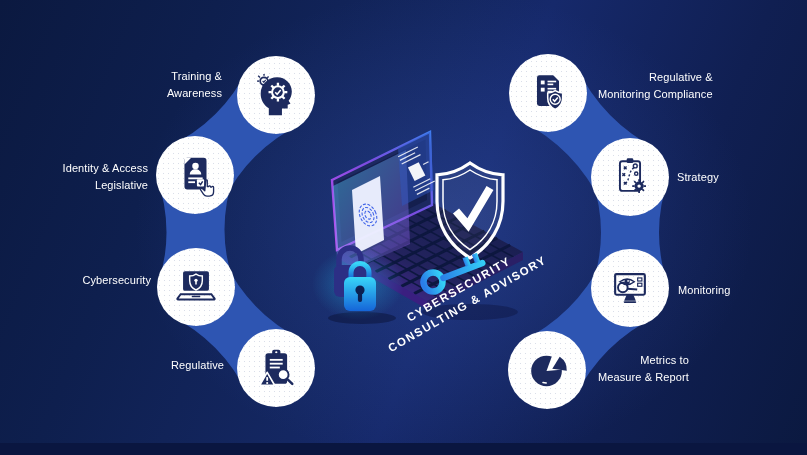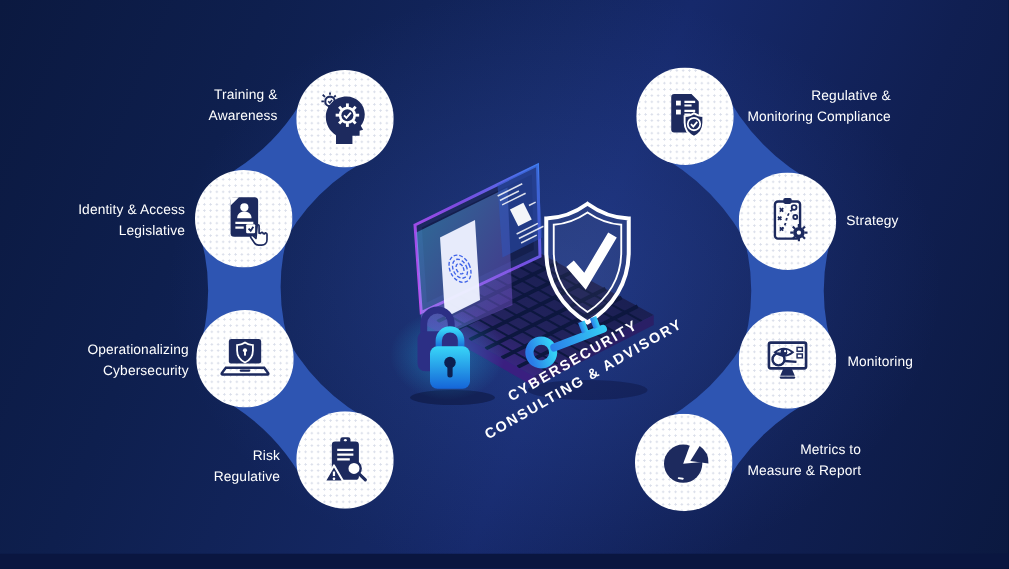--- a/index.html
+++ b/index.html
@@ -221,21 +221,20 @@
     <svg viewBox="0 0 48 48">
       <rect x="10.5" y="7.5" width="27" height="20.5" rx="2" fill="#1d2a5e"></rect>
       <path d="M24,10.5 c2.3,1.7 4.6,2.1 6.6,2.1 v4.6 c0,4.8 -2.7,8.2 -6.6,9.9 c-3.9,-1.7 -6.6,-5.1 -6.6,-9.9 v-4.6 c2,0 4.3,-0.4 6.6,-2.1 Z" fill="none" stroke="#ffffff" stroke-width="1.5"></path>
       <circle cx="24" cy="17" r="1.7" fill="#ffffff"></circle>
       <rect x="23.2" y="18" width="1.6" height="3.4" fill="#ffffff"></rect>
       <path d="M8,31.5 h32 l3.4,4.6 c0.3,0.5 0,1 -0.6,1 H5.2 c-0.6,0 -0.9,-0.5 -0.6,-1 Z" fill="none" stroke="#1d2a5e" stroke-width="2"></path>
       <rect x="19.5" y="33" width="9" height="1.8" rx="0.9" fill="#1d2a5e"></rect>
     </svg>
   </div>
   <div class="label left" style="right:656px;top:272px;">
-    <span>Operationalizing</span>
     <span>Cybersecurity</span>
   </div>
 
   <div class="node" style="left:237px;top:329px;">
     <svg viewBox="0 0 48 48">
       <rect x="20" y="5" width="8.6" height="6" rx="2" fill="#1d2a5e"></rect>
       <circle cx="24.3" cy="7.6" r="1.2" fill="#ffffff"></circle>
       <rect x="13" y="8.5" width="22.6" height="32" rx="2.8" fill="#1d2a5e"></rect>
       <g stroke="#ffffff" stroke-width="1.9">
         <line x1="17.5" y1="15.5" x2="31" y2="15.5"></line>
@@ -245,21 +244,20 @@
       <path d="M14.8,28.5 L22.6,42 H7 Z" fill="#1d2a5e" stroke="#ffffff" stroke-width="1.7" stroke-linejoin="round"></path>
       <line x1="14.8" y1="33.5" x2="14.8" y2="37.3" stroke="#ffffff" stroke-width="1.9"></line>
       <circle cx="14.8" cy="39.7" r="1.1" fill="#ffffff"></circle>
       <g>
         <circle cx="31.5" cy="31" r="5.6" fill="#ffffff" stroke="#1d2a5e" stroke-width="2"></circle>
         <line x1="35.8" y1="35.5" x2="41" y2="40.6" stroke="#1d2a5e" stroke-width="2.6" stroke-linecap="round"></line>
       </g>
     </svg>
   </div>
   <div class="label left" style="right:583px;top:357px;">
-    <span>Risk</span>
     <span>Regulative</span>
   </div>
 
   <div class="node" style="left:509px;top:54px;">
     <svg viewBox="0 0 48 48">
       <rect x="12.5" y="5.5" width="23" height="32" rx="2.5" fill="#1d2a5e"></rect>
       <path d="M29,5 L36,5 L36,12 Z" fill="#ffffff"></path>
       <rect x="16.5" y="11" width="4" height="4" fill="#ffffff"></rect>
       <rect x="16.5" y="18.5" width="4" height="4" fill="#ffffff"></rect>
       <g stroke="#ffffff" stroke-width="1.7">

